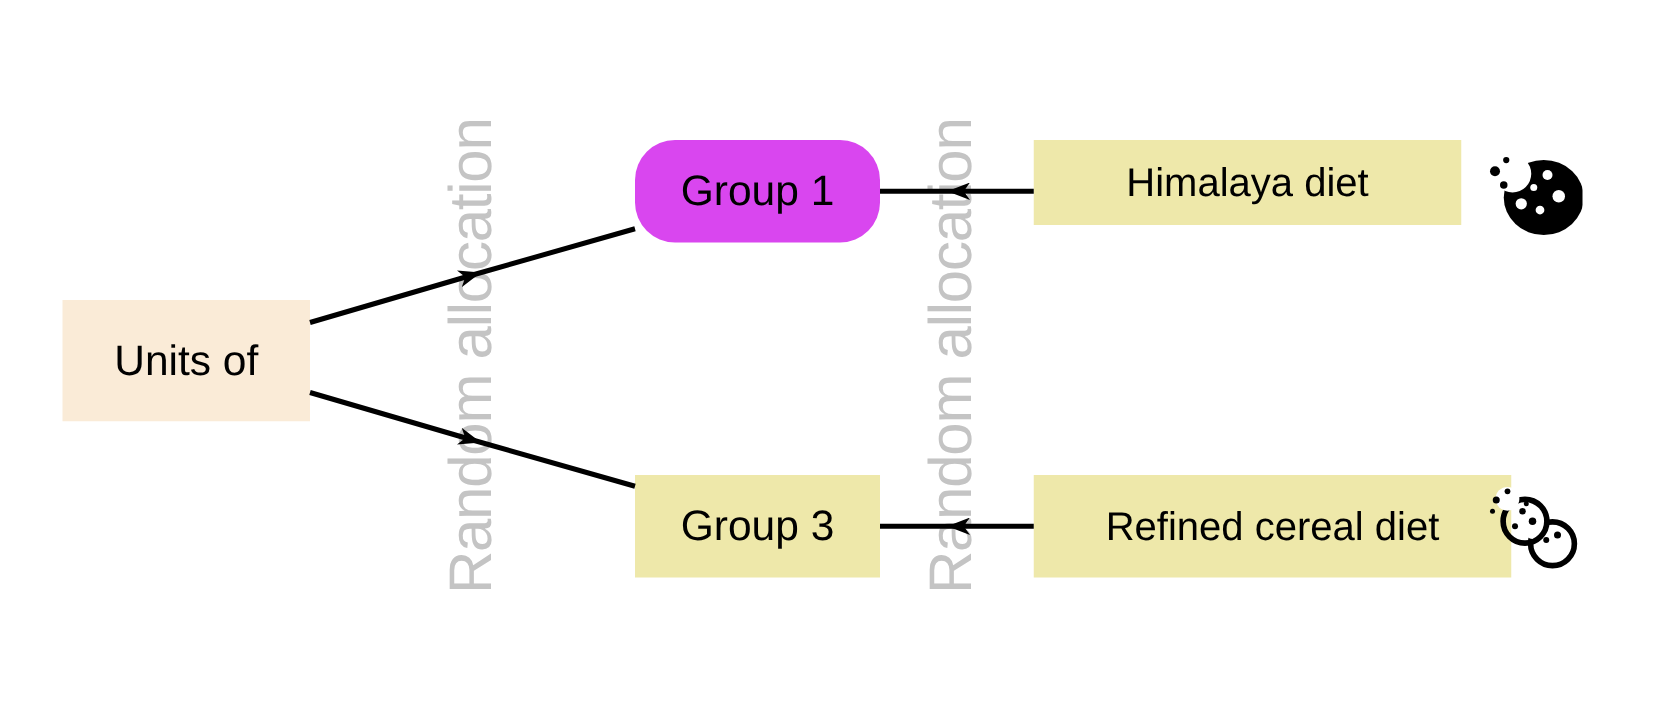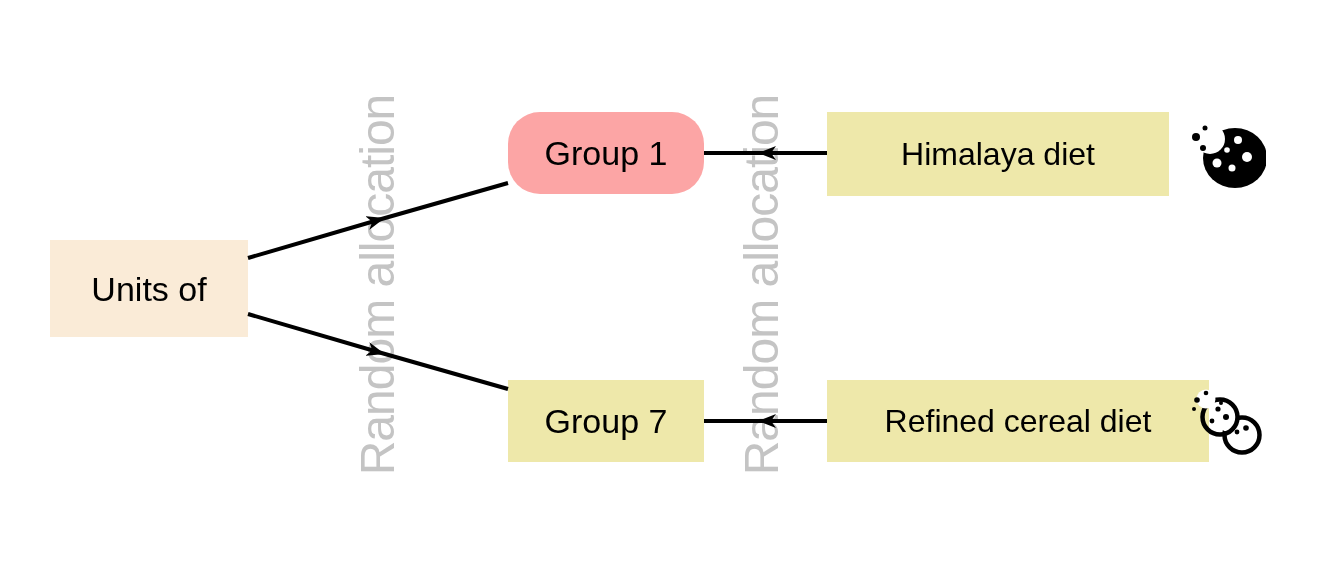--- a/index.html
+++ b/index.html
@@ -14,21 +14,21 @@
     position:absolute;
     display:flex;flex-direction:column;
     align-items:center;justify-content:center;
     color:#000;
     text-align:center;
   }
   .node .lbl{display:block;}
   #units-box{left:50px;top:240px;width:198px;height:97px;font-size:34px;line-height:42px;gap:32px;}
   #group1-box{left:508px;top:112px;width:196px;height:82px;font-size:34px;}
   #group2-box{left:508px;top:380px;width:196px;height:82px;font-size:34px;}
-  #diet1-box{left:827px;top:112px;width:342px;height:84px;font-size:32px;}
+  #diet1-box{left:827px;top:112px;width:342px;height:68px;font-size:32px;}
   #diet2-box{left:827px;top:380px;width:382px;height:82px;font-size:32px;}
   .rot-label{
     position:absolute;
     width:500px;height:50px;line-height:50px;
     font-size:48px;letter-spacing:-1px;
     text-align:center;
     transform:rotate(-90deg);
     white-space:nowrap;
     z-index:2;
   }
@@ -48,26 +48,26 @@
 <div class="canvas">
 
   <div class="rot-label" id="alloc-left" style="color: rgb(196, 196, 196);">Random allocation</div>
 
   <div class="rot-label" id="alloc-right" style="color: rgb(196, 196, 196);">Random allocation</div>
 
   <div class="node" id="units-box" style="background-color: rgb(250, 235, 215);">
     <span class="lbl">Units of</span>
   </div>
 
-  <div class="node" id="group1-box" style="background-color: #fca5a5; border-radius: 32px;">
+  <div class="node" id="group1-box" style="background-color: #d946ef; border-radius: 32px;">
     <span class="lbl">Group 1</span>
   </div>
 
   <div class="node" id="group2-box" style="background-color: rgb(238, 232, 170);">
-    <span class="lbl">Group 7</span>
+    <span class="lbl">Group 3</span>
   </div>
 
   <div class="node" id="diet1-box" style="background-color: rgb(238, 232, 170);">
     <span class="lbl">Himalaya diet</span>
   </div>
 
   <div class="node" id="diet2-box" style="background-color: rgb(238, 232, 170);">
     <span class="lbl">Refined cereal diet</span>
   </div>
 

